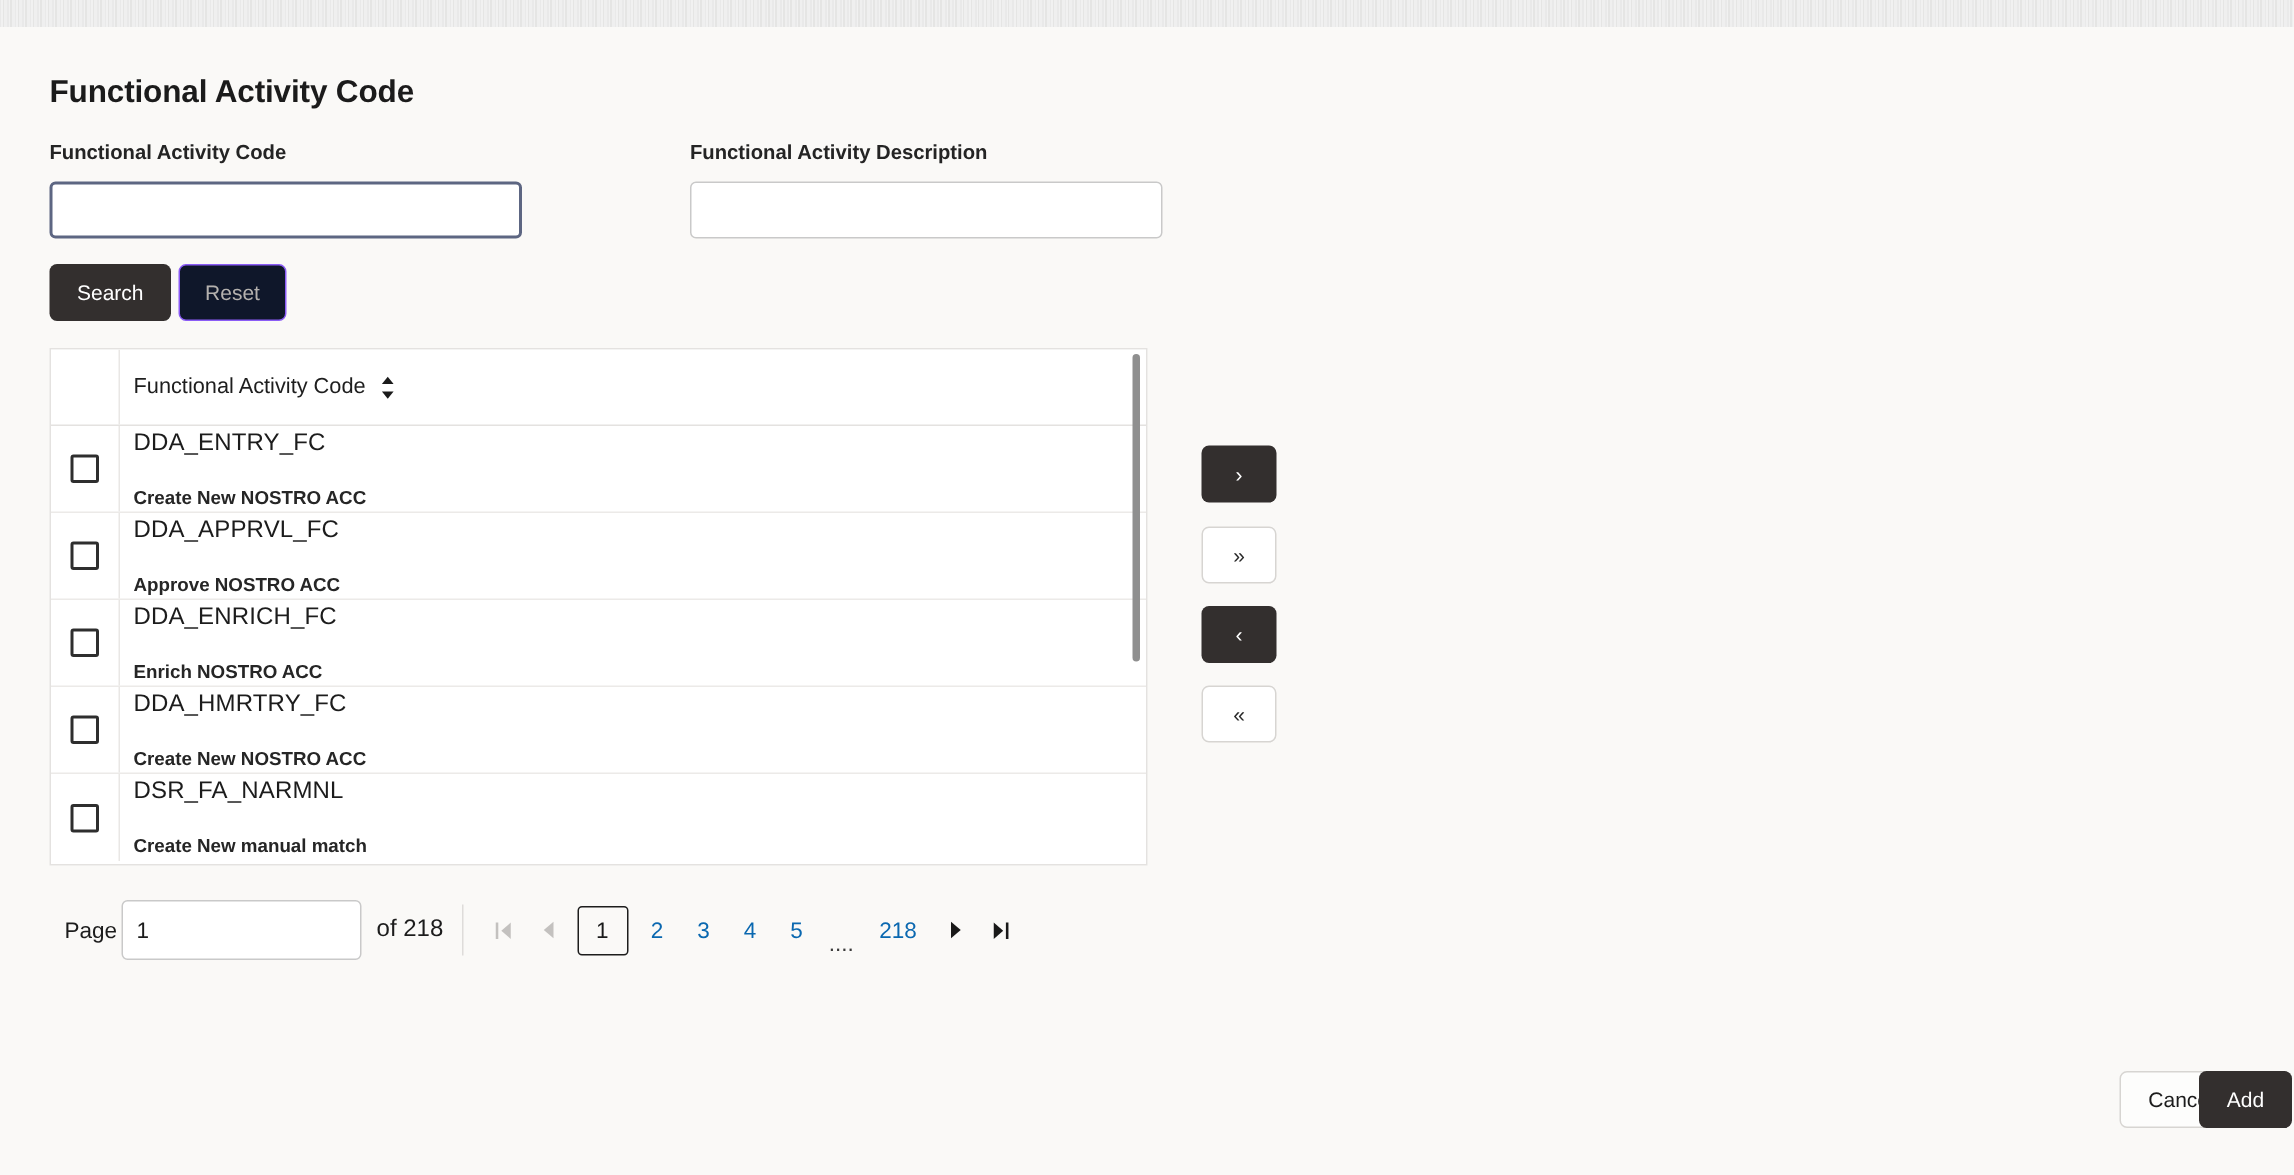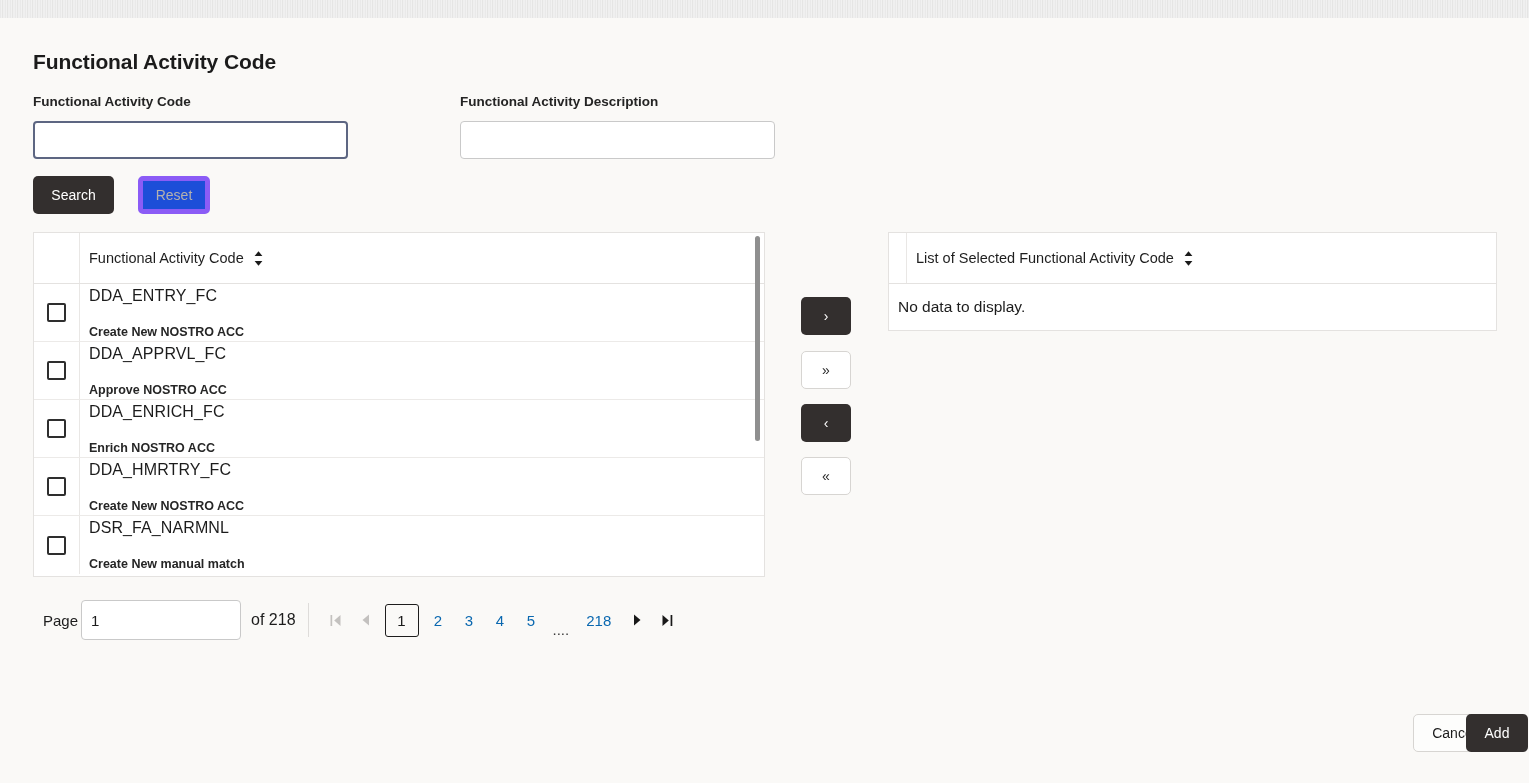--- a/index.html
+++ b/index.html
@@ -62,22 +62,22 @@
   .btn {
     position: absolute; height: 38px; border-radius: 5px;
     font-family: "Liberation Sans", sans-serif; font-size: 14px;
     cursor: pointer; display: flex; align-items: center; justify-content: center;
   }
   .btn-search {
     left: 33px; top: 176px; width: 81px;
     background: #332f2e; color: #ffffff; border: none; font-weight: normal;
   }
   .btn-reset {
-    left: 138px; top: 176px; width: 72px;
-    background: #1d4ed8; color: #b4b1ae; border: 5px solid #8b5cf6;
+    left: 119px; top: 176px; width: 72px;
+    background: #0f172a; color: #b4b1ae; border: 1px solid #8b5cf6;
   }
 
   
   .ltable {
     position: absolute; left: 33px; top: 232px;
     width: 732px; height: 345px;
     background: #ffffff;
     border: 1px solid #e4e2e0;
     overflow: hidden;
   }
@@ -290,35 +290,20 @@
 
     <div class="lt-scroll-track"></div>
     <div class="lt-scroll-thumb"></div>
   </div>
 
   <button class="xfer xfer-dark xf1">›</button>
   <button class="xfer xfer-light xf2">»</button>
   <button class="xfer xfer-dark xf3">‹</button>
   <button class="xfer xfer-light xf4">«</button>
 
-  <div class="rtable">
-    <div class="rt-header">
-      <div class="rt-cbcol"></div>
-      <div class="rt-head-title">
-        <span>List of Selected Functional Activity Code</span>
-        <span class="sort-ico">
-          <svg width="11" height="17" viewBox="0 0 11 17">
-            <path d="M5.5 1.2 L9.4 6.0 L1.6 6.0 Z" fill="#1b1b1b"></path>
-            <path d="M5.5 15.8 L1.6 11.0 L9.4 11.0 Z" fill="#1b1b1b"></path>
-          </svg>
-        </span>
-      </div>
-    </div>
-    <div class="rt-empty">No data to display.</div>
-  </div>
 
   <div class="pager">
     <span class="pg-label">Page</span>
     <input class="pg-input" type="text" value="1" style="">
     <span class="pg-of">of 218</span>
     <span class="pg-sep"></span>
 
     <span class="pg-nav pg-dis">
       <svg width="14" height="15" viewBox="0 0 14 15">
         <rect x="1.5" y="2" width="1.7" height="11" fill="#c3c1bf"></rect>

